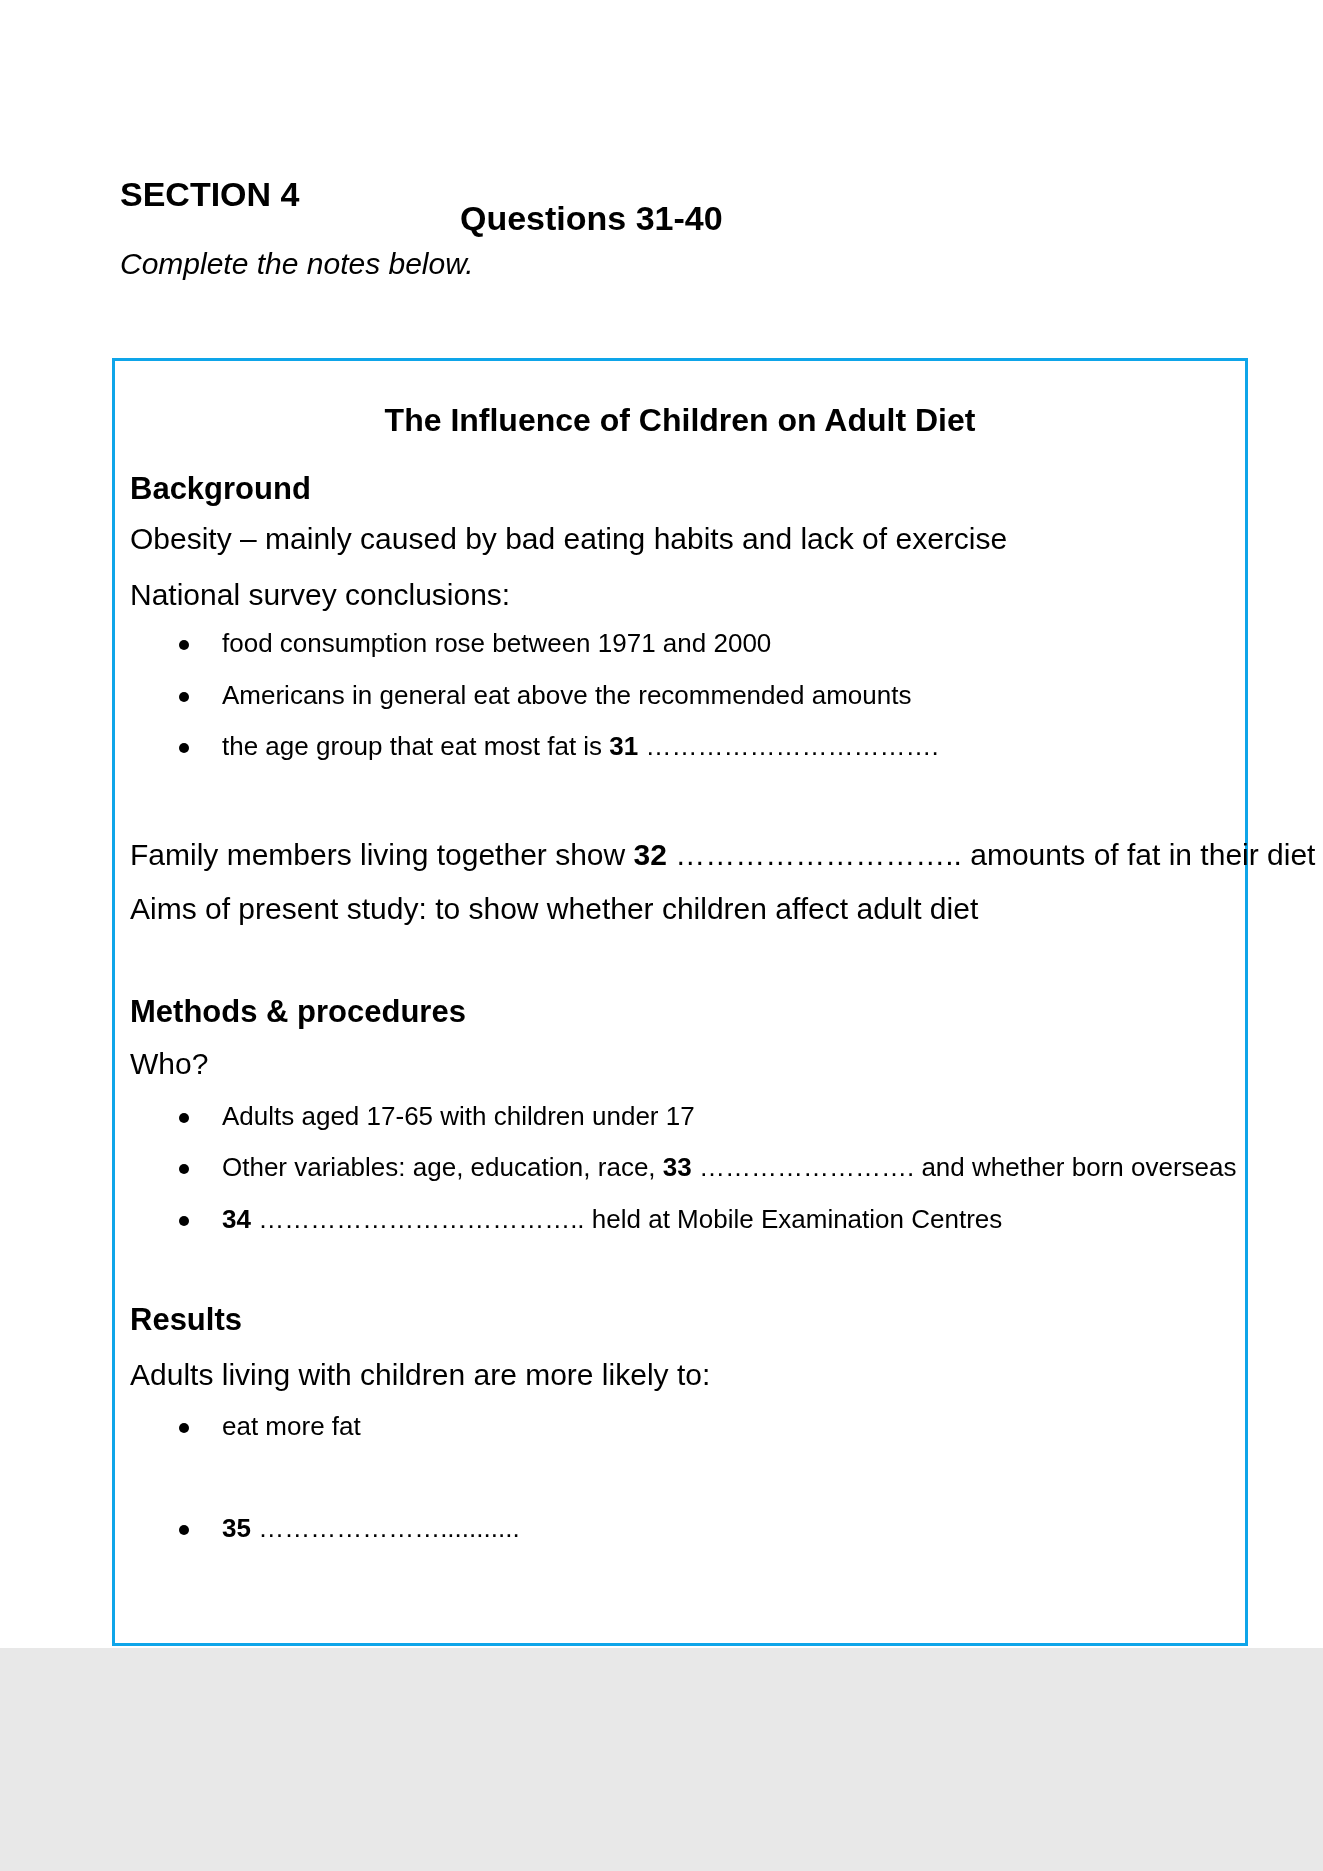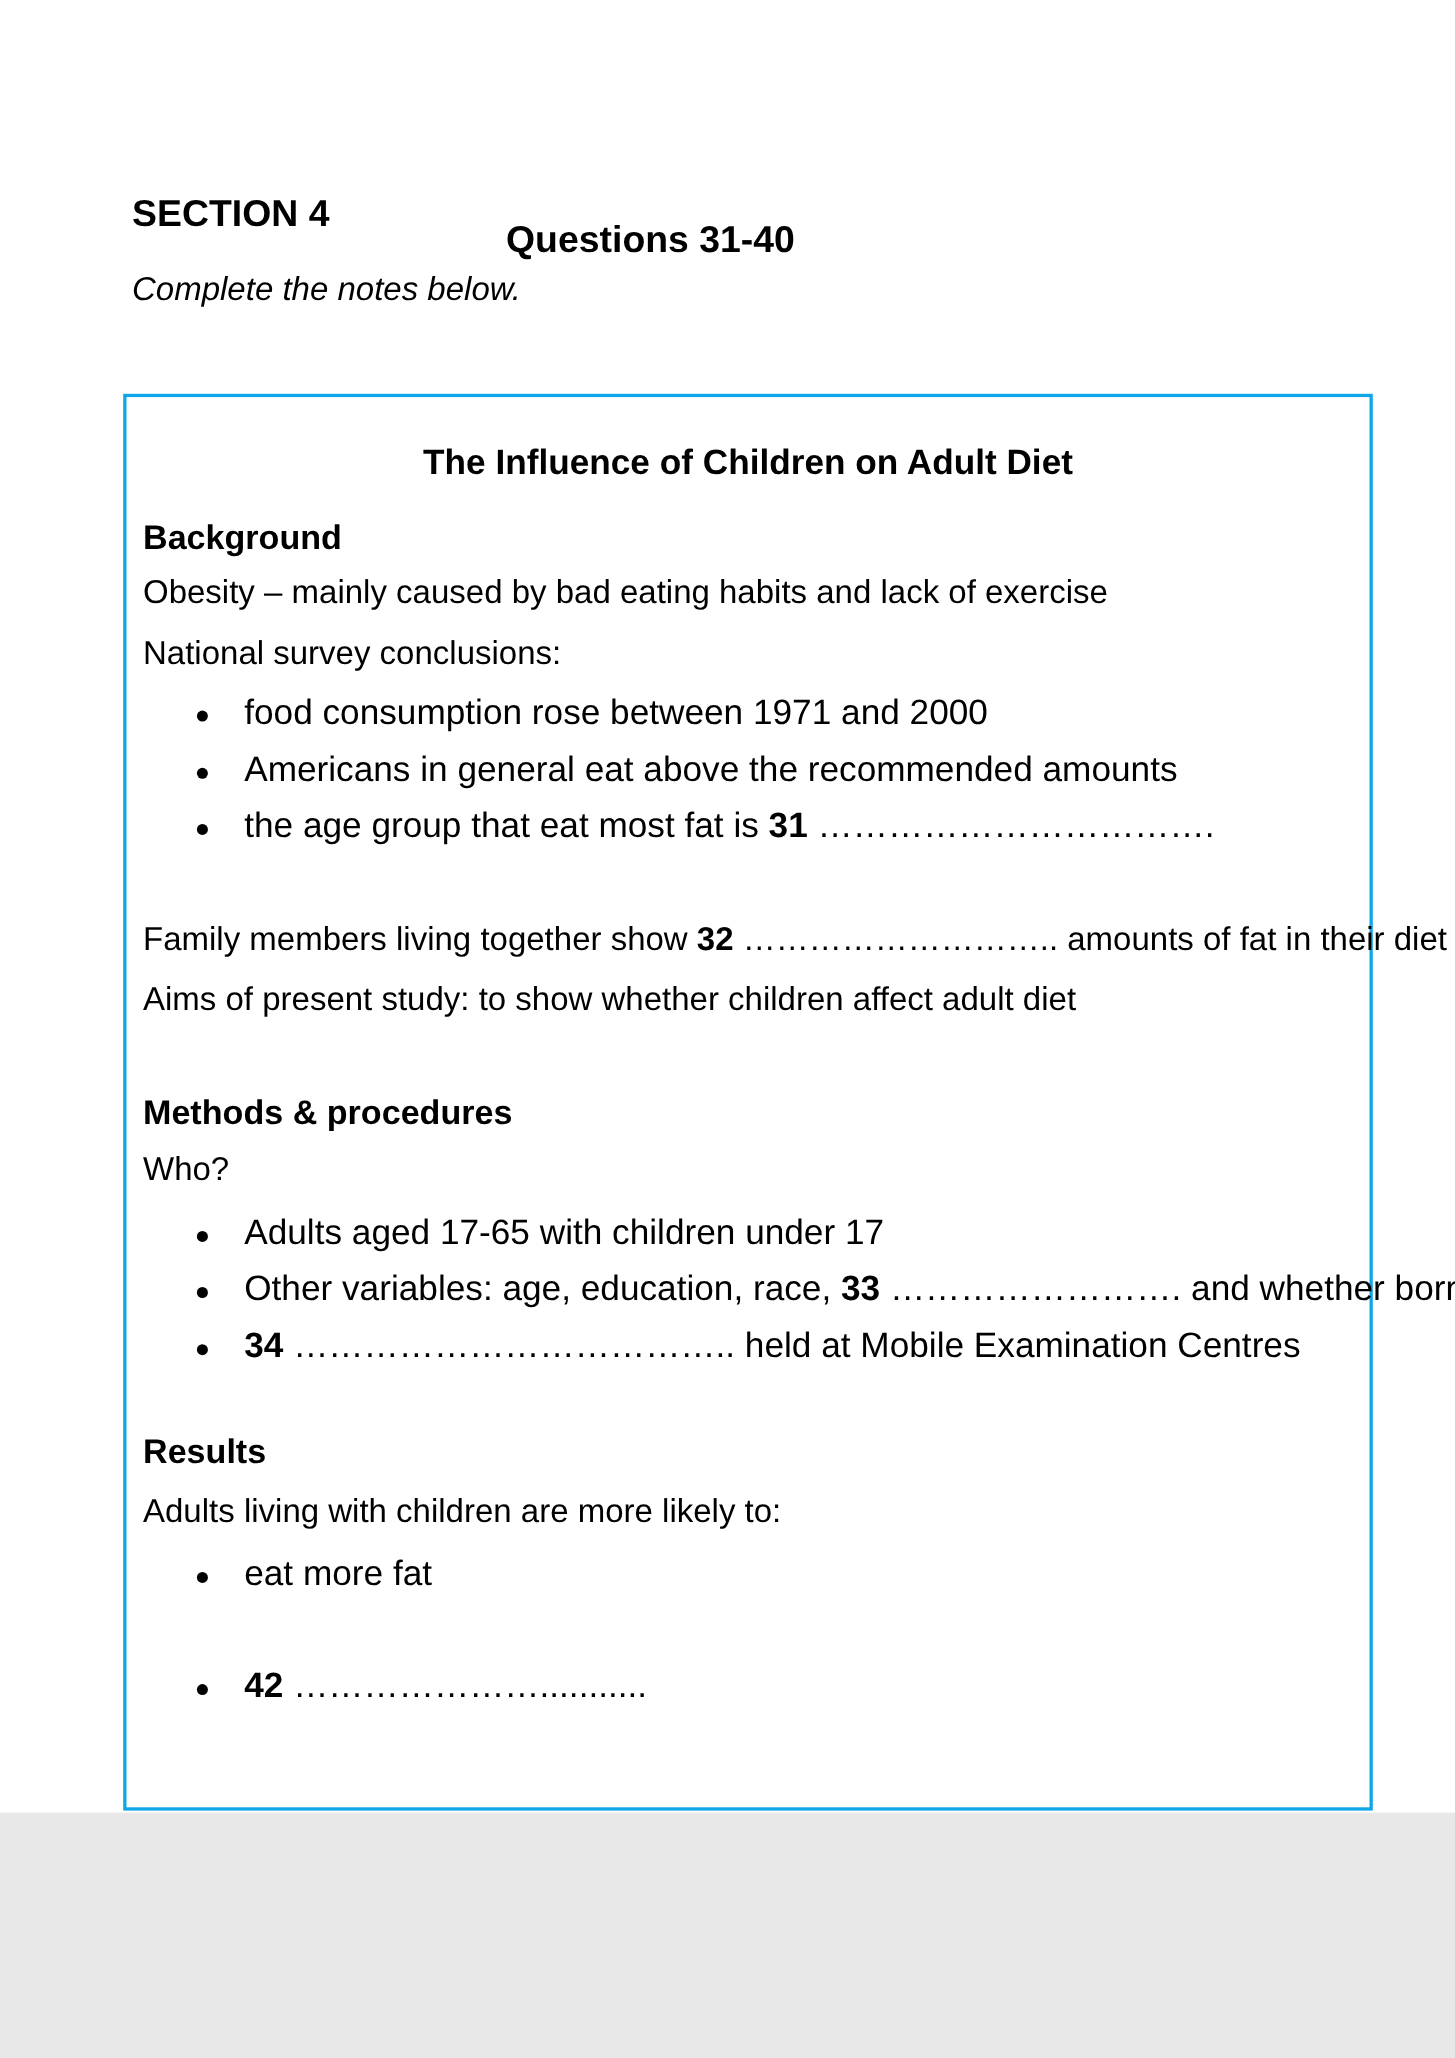--- a/index.html
+++ b/index.html
@@ -28,21 +28,21 @@
   .box-title {
     position:absolute; left:0; right:0; top:41px;
     text-align:center;
     font-size:32px; font-weight:bold;
     white-space:nowrap;
   }
   .box-heading { font-size:31px; font-weight:bold; }
   .body-line   { font-size:30px; }
   .body-line b { font-weight:bold; }
 
-  .bullet { font-size:32px; left:64px; }
+  .bullet { font-size:26px; left:64px; }
   .bullet b { font-weight:bold; }
   .dot {
     display:inline-block;
     width:10px; height:10px;
     border-radius:50%;
     background:#000;
     margin-right:33px;
     vertical-align:2px;
   }
 
@@ -82,19 +82,19 @@
     <div class="abs body-line" style="left:15px; top:686px;">Who?</div>
 
     <div class="abs bullet" style="top:741px;"><span class="dot"></span><span>Adults aged 17-65 with children under 17</span></div>
     <div class="abs bullet" style="top:792px;"><span class="dot"></span><span>Other variables: age, education, race, </span><b>33</b><span> …………………….</span><span> and whether born overseas</span></div>
     <div class="abs bullet" style="top:844px;"><span class="dot"></span><b>34</b><span> ………………………………..</span><span> held at Mobile Examination Centres</span></div>
 
     <div class="abs box-heading" style="left:15px; top:941px;">Results</div>
     <div class="abs body-line" style="left:15px; top:997px;">Adults living with children are more likely to:</div>
 
     <div class="abs bullet" style="top:1051px;"><span class="dot"></span><span>eat more fat</span></div>
-    <div class="abs bullet" style="top:1153px;"><span class="dot"></span><b>42</b><span> …………………...........</span></div>
+    <div class="abs bullet" style="top:1153px;"><span class="dot"></span><b>35</b><span> …………………...........</span></div>
 
   </div>
 
   <div class="page-number">6</div>
 
 </div>
 
 </body></html>

